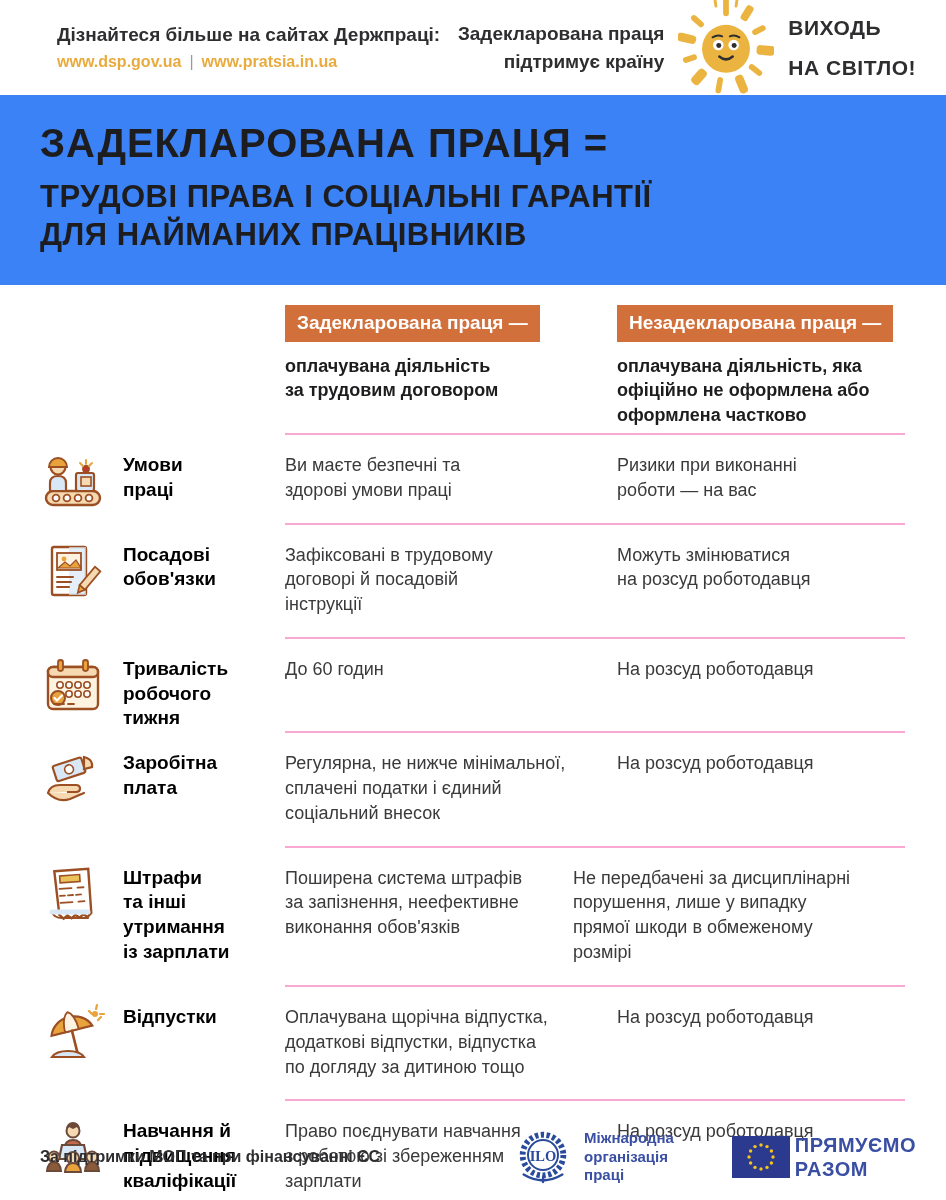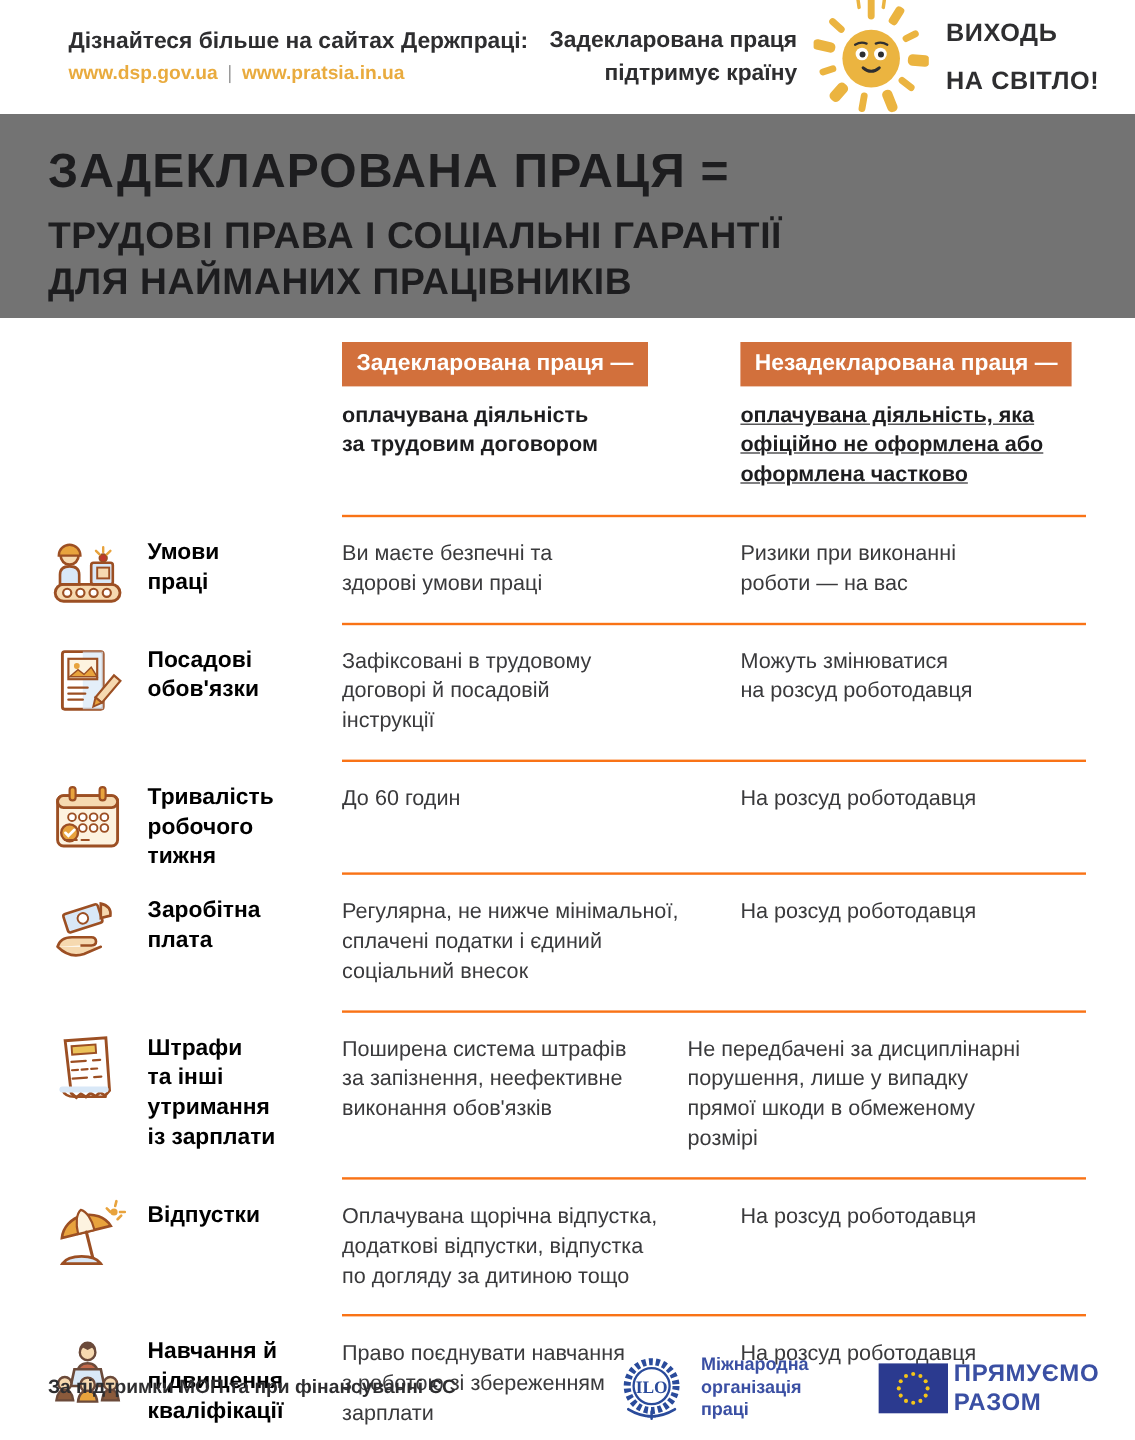--- a/index.html
+++ b/index.html
@@ -22,45 +22,45 @@
   .site-links .sep { color:#9a9a9a; font-weight:normal; padding:0 8px; }
   .site-links a { color:#e9ab3e; text-decoration:none; }
 
   .slogan-cluster { display:flex; align-items:center; gap:14px; }
   .slogan { text-align:right; font-size:19px; font-weight:bold; line-height:1.45; color:#2e2e30; }
   .sun-wrap { width:96px; height:102px; flex:0 0 auto; }
   .cta { font-size:21px; font-weight:bold; letter-spacing:.5px; line-height:1.9; color:#2e2e30; }
 
   
   .banner {
-    background:#737373; height:170px; padding:26px 40px 0 40px;
+    background:#3b82f6; height:190px; padding:26px 40px 0 40px;
   }
   .banner-title { font-size:40px; font-weight:bold; letter-spacing:1px; color:#1d1d1f; margin-bottom:12px; }
   .banner-sub { font-size:31px; font-weight:bold; letter-spacing:.5px; color:#1d1d1f; line-height:1.23; }
 
   
   .table-area { padding:20px 41px 0 40px; }
 
-  .cols-header { display:flex; padding-left:245px; margin-bottom:22px; }
+  .cols-header { display:flex; padding-left:245px; margin-bottom:6px; }
   .colhead { width:332px; }
-  .colhead.second { width:288px;text-decoration:underline; }
+  .colhead.second { width:288px; }
   .badge {
     display:inline-block; background:#d2703c; color:#ffffff;
     font-size:19px; font-weight:bold; padding:7px 12px 8px 12px;
   }
   .colhead-desc { font-size:18px; font-weight:bold; color:#1d1d1f; line-height:1.35; margin-top:12px; }
 
   .row { display:flex; }
   .label-area { width:245px; display:flex; gap:17px; padding-top:16px; }
   .row-icon { width:66px; height:66px; flex:0 0 auto; }
   .row-icon svg { width:100%; height:100%; }
   .row-title { font-size:19px; font-weight:bold; color:#000000; line-height:1.3; padding-top:4px; }
   .cols {
     flex:1; display:flex;
-    border-top:2px solid #f97316;
+    border-top:2px solid #f9a8d4;
     padding:18px 0 20px 0;
   }
   .cell { font-size:18px; color:#3a3a3c; line-height:1.38; }
   .cell.c1 { width:332px; padding-right:28px; }
   .cell.c2 { width:288px; }
 
   
   .row.r1 .cols { min-height:76px; }
   .row.r2 .cols { min-height:84px; }
   .row.r3 .cols { min-height:84px; }

